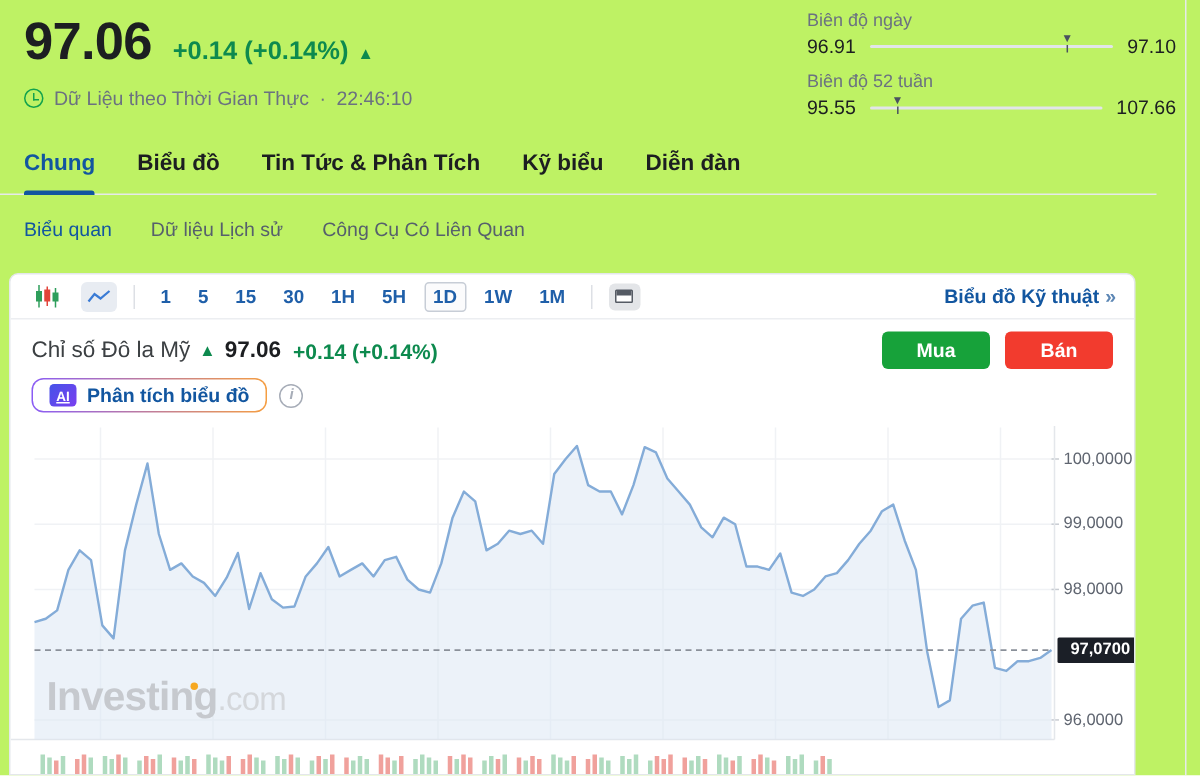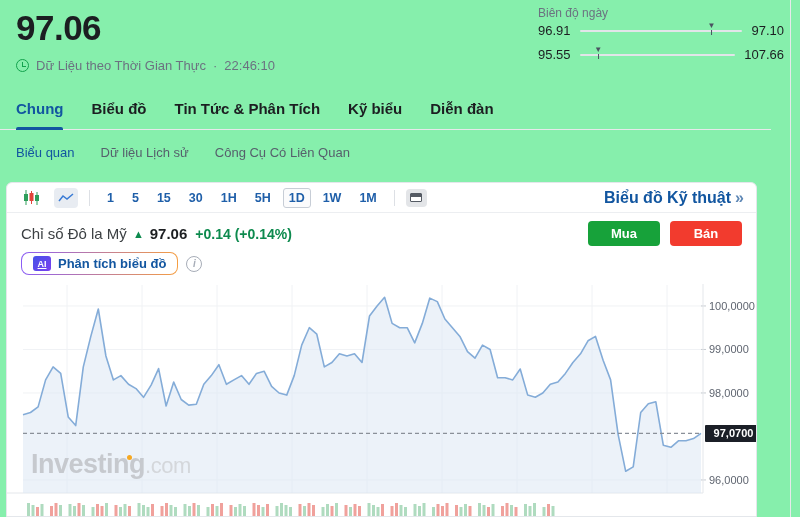--- a/index.html
+++ b/index.html
@@ -1,18 +1,18 @@
 <!DOCTYPE html>
 <html><head>
 <meta charset="utf-8">
 <style>
   * { margin:0; padding:0; box-sizing:border-box; }
   html,body { background:#fff; }
   body { font-family:"Liberation Sans", sans-serif; color:#1c1e21; }
-  #page { position:relative; width:800px; height:517px; overflow:hidden; background:#86efac; }
+  #page { position:relative; width:800px; height:517px; overflow:hidden; background:#bef264; }
 
   
   .col-divider { position:absolute; left:790px; top:0; width:1px; height:517px; background:#e6e9eb; }
 
   
   .quote { position:absolute; left:16px; top:8px; }
   .quote-line { display:flex; align-items:baseline; gap:14px; }
   .quote-price { font-size:35px; font-weight:700; letter-spacing:-0.5px; color:#1c1e21; }
   .quote-change { font-size:17px; font-weight:700; color:#0d8a4e; }
   .quote-change .tri { font-size:11px; margin-left:6px; }
@@ -43,21 +43,21 @@
 
   
   .chart-box { position:absolute; left:6px; top:182px; width:751px; height:335px;
     border:1px solid #e4e7eb; border-radius:6px 6px 0 0; background:#fff; overflow:hidden; }
 
   .cb-toolbar { display:flex; align-items:center; height:30px; border-bottom:1px solid #eceef1; padding:0 12px; gap:11px; }
   .tb-sep { width:1px; height:16px; background:#dde0e5; }
   .tf-list { display:flex; align-items:center; gap:6px; }
   .tf { font-size:12.5px; font-weight:700; color:#1f5fa9; padding:2px 5px; border:1px solid transparent; border-radius:3px; cursor:pointer; }
   .tf.active { border-color:#c7cdd6; background:#fbfbfc; }
-  .tb-link { margin-left:auto; font-size:16px; font-weight:700; color:#1256a0; cursor:pointer; white-space:nowrap; }
+  .tb-link { margin-left:auto; font-size:13px; font-weight:700; color:#1256a0; cursor:pointer; white-space:nowrap; }
   .tb-link .chev { color:#5d87b5; margin-left:4px; }
   .icon-btn { display:flex; align-items:center; justify-content:center; width:24px; height:20px; border-radius:4px; cursor:pointer; }
   .icon-btn.selected { background:#e8ecf2; }
   .icon-btn.gray { background:#e3e5e8; width:21px; height:18px; }
   .layout-glyph { width:12px; height:9px; border:1.2px solid #555b64; border-radius:1px; position:relative; background:#fff; }
   .layout-glyph::before { content:""; position:absolute; left:0; top:0; right:0; height:3px; background:#555b64; }
 
   .cb-header { display:flex; align-items:center; margin:8px 14px 0 14px; }
   .cb-title { font-size:15px; color:#3c4043; }
   .cb-arrow { color:#0d8a4e; font-size:11px; margin:0 6px; }
@@ -89,20 +89,23 @@
 </style>
 </head>
 <body>
 
 <div id="page">
   <div class="col-divider"></div>
 
   <div class="quote">
     <div class="quote-line">
       <span class="quote-price">97.06</span>
+      <span class="quote-change">
+        <span>+0.14 (+0.14%)</span><span class="tri">▲</span>
+      </span>
     </div>
     <div class="quote-meta">
       <span class="clock-ico"></span>
       <span>Dữ Liệu theo Thời Gian Thực</span>
       <span>·</span>
       <span>22:46:10</span>
     </div>
   </div>
 
   <div class="ranges">
@@ -110,20 +113,21 @@
       <div class="range-label">Biên độ ngày</div>
       <div class="range-row">
         <span class="range-min">96.91</span>
         <span class="range-track">
           <span class="range-marker" id="marker-day" style="left: 81%;">▼</span>
         </span>
         <span class="range-max">97.10</span>
       </div>
     </div>
     <div class="range-group">
+      <div class="range-label">Biên độ 52 tuần</div>
       <div class="range-row">
         <span class="range-min">95.55</span>
         <span class="range-track">
           <span class="range-marker" id="marker-week" style="left: 12%;">▼</span>
         </span>
         <span class="range-max">107.66</span>
       </div>
     </div>
   </div>
 

